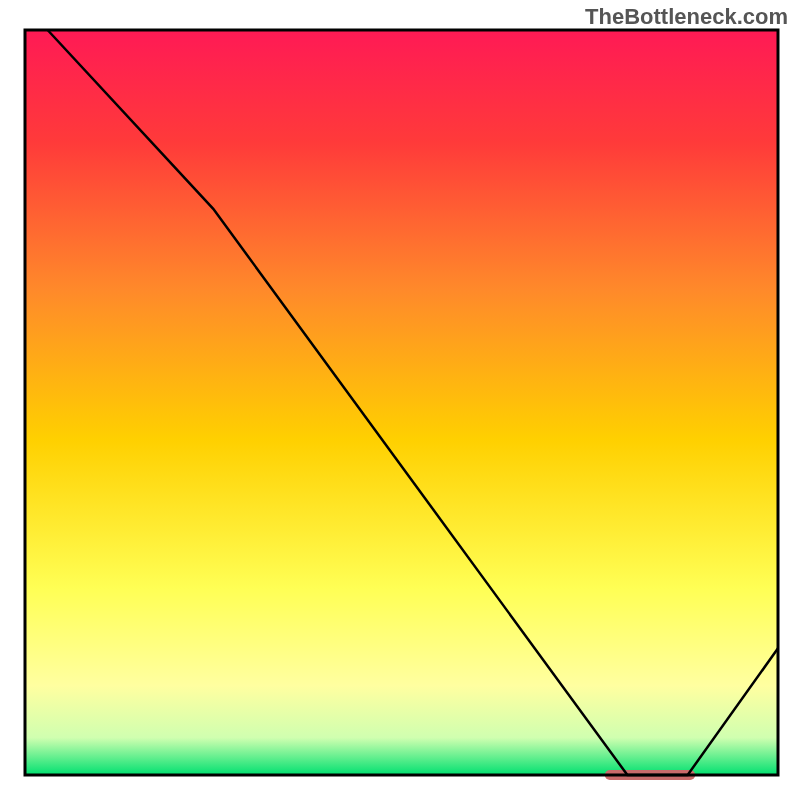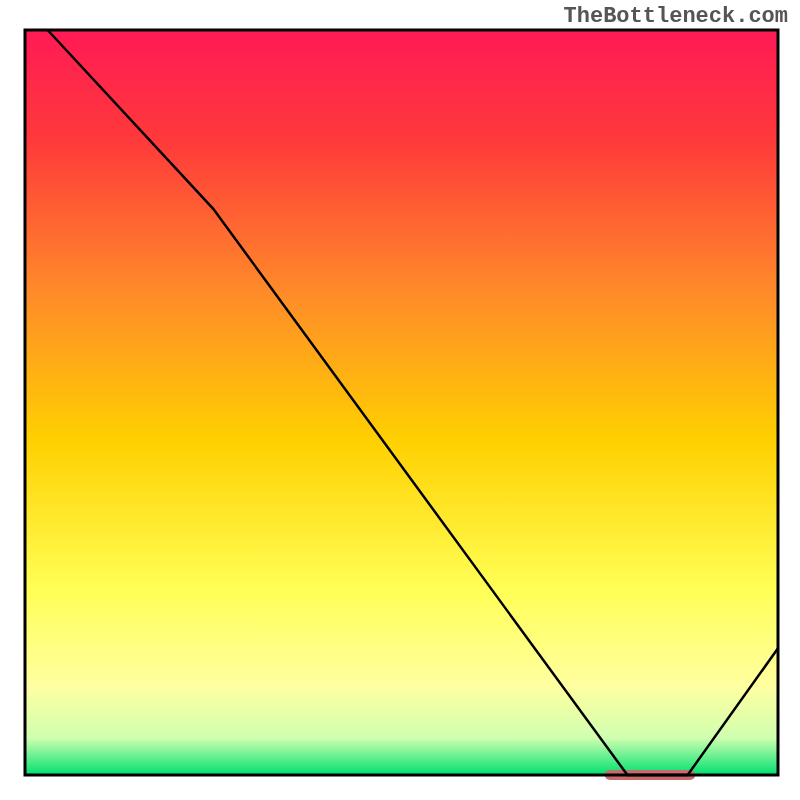--- a/index.html
+++ b/index.html
@@ -8,21 +8,20 @@
     width: 800px;
     height: 800px;
     background: #ffffff;
     font-family: Arial, sans-serif;
     overflow: hidden;
   }
   .container {
     position: relative;
     width: 800px;
     height: 800px;
-    font-family: Liberation Mono, monospace;
   }
   .watermark {
     position: absolute;
     top: 4px;
     right: 12px;
     font-size: 22px;
     font-weight: bold;
     color: #555555;
     z-index: 10;
   }

